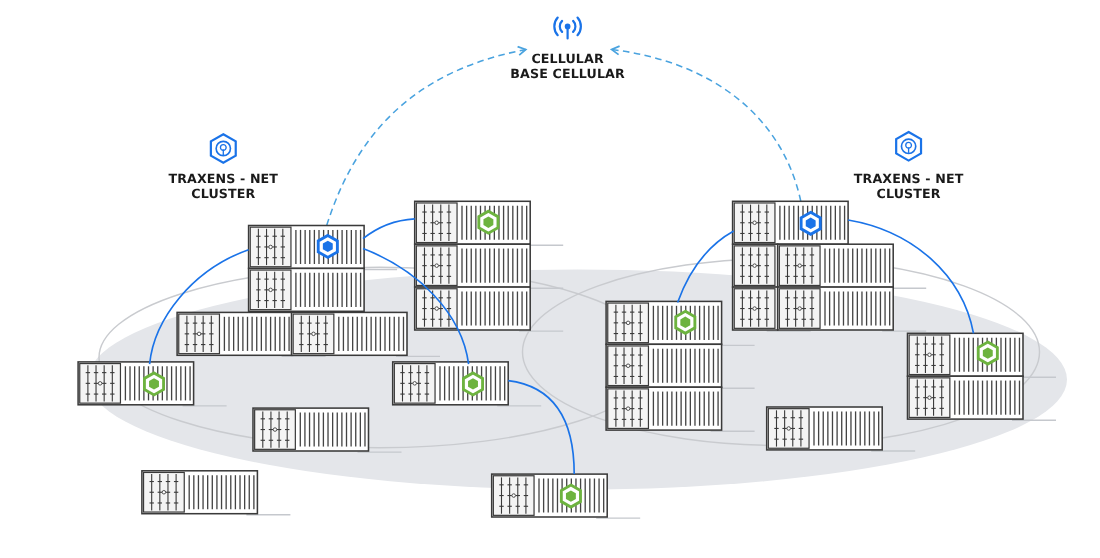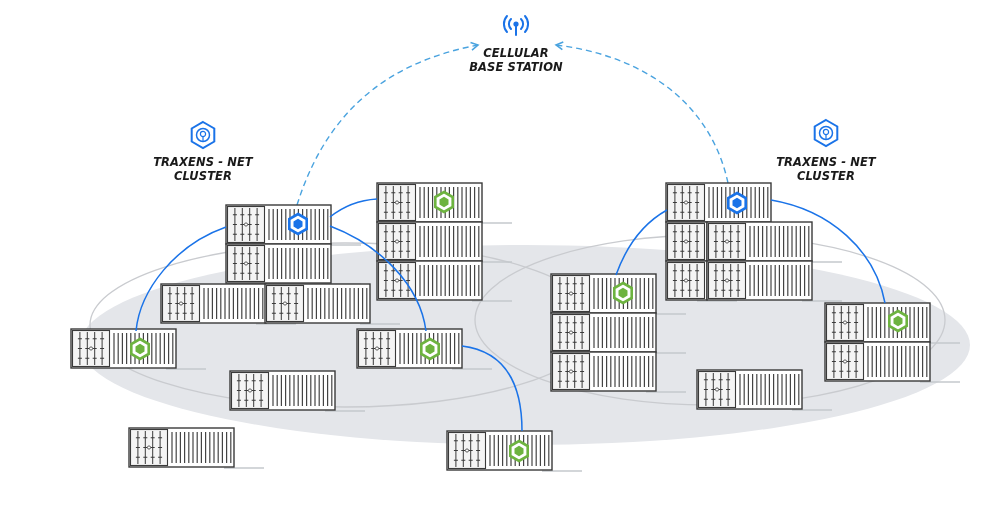--- a/index.html
+++ b/index.html
@@ -1,19 +1,19 @@
 <!DOCTYPE html>
 <html><head>
 <meta charset="utf-8">
 <style>
   html, body { margin:0; padding:0; background:#ffffff; }
   body { width:1000px; height:507px; position:relative; overflow:hidden; font-family:"Liberation Sans", sans-serif; }
   #stage { position:absolute; left:0; top:0; width:1000px; height:507px; }
   .label { position:absolute; text-align:center; font-family:"DejaVu Sans", sans-serif; font-weight:bold; color:#1a1a1a; font-size:11.5px; line-height:14px; letter-spacing:0.1px; }
-  .label div { white-space:nowrap;font-style:italic; }
+  .label div { white-space:nowrap; }
 </style>
 </head>
 <body>
 
 <svg id="stage" width="1000" height="507" viewBox="0 0 1000 507" xmlns="http://www.w3.org/2000/svg">
   <defs>
     <marker id="arrowhead" viewBox="0 0 10 10" refX="8" refY="5" markerWidth="7" markerHeight="7" orient="auto-start-reverse">
       <path d="M1,1 L8,5 L1,9" fill="none" stroke="#4aa3df" stroke-width="1.6"></path>
     </marker>
   </defs>
@@ -958,21 +958,21 @@
   <g transform="translate(826,133)">
     <polygon points="0,-13 11.3,-6.5 11.3,6.5 0,13 -11.3,6.5 -11.3,-6.5" fill="none" stroke="#1a73e8" stroke-width="2"></polygon>
     <circle cx="0" cy="0" r="6.5" fill="none" stroke="#1a73e8" stroke-width="1.5"></circle>
     <circle cx="0" cy="-1" r="2.6" fill="none" stroke="#1a73e8" stroke-width="1.2"></circle>
     <line x1="0" y1="1" x2="0" y2="6" stroke="#1a73e8" stroke-width="1.2"></line>
   </g>
 </svg>
 
 <div class="label" style="left:456px; top:46px; width:120px;">
   <div>CELLULAR</div>
-  <div>BASE STATION</div>
+  <div>BASE CELLULAR</div>
 </div>
 
 <div class="label" style="left:143px; top:155px; width:120px;">
   <div>TRAXENS - NET</div>
   <div>CLUSTER</div>
 </div>
 
 <div class="label" style="left:766px; top:155px; width:120px;">
   <div>TRAXENS - NET</div>
   <div>CLUSTER</div>

